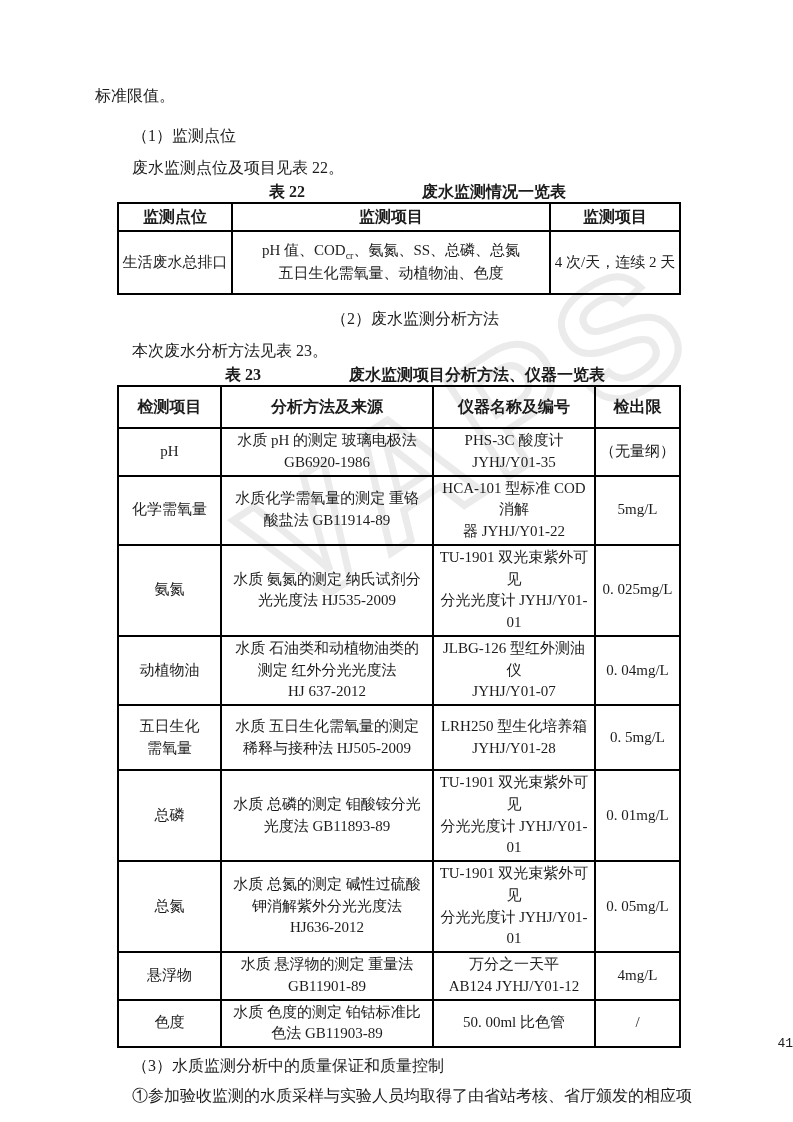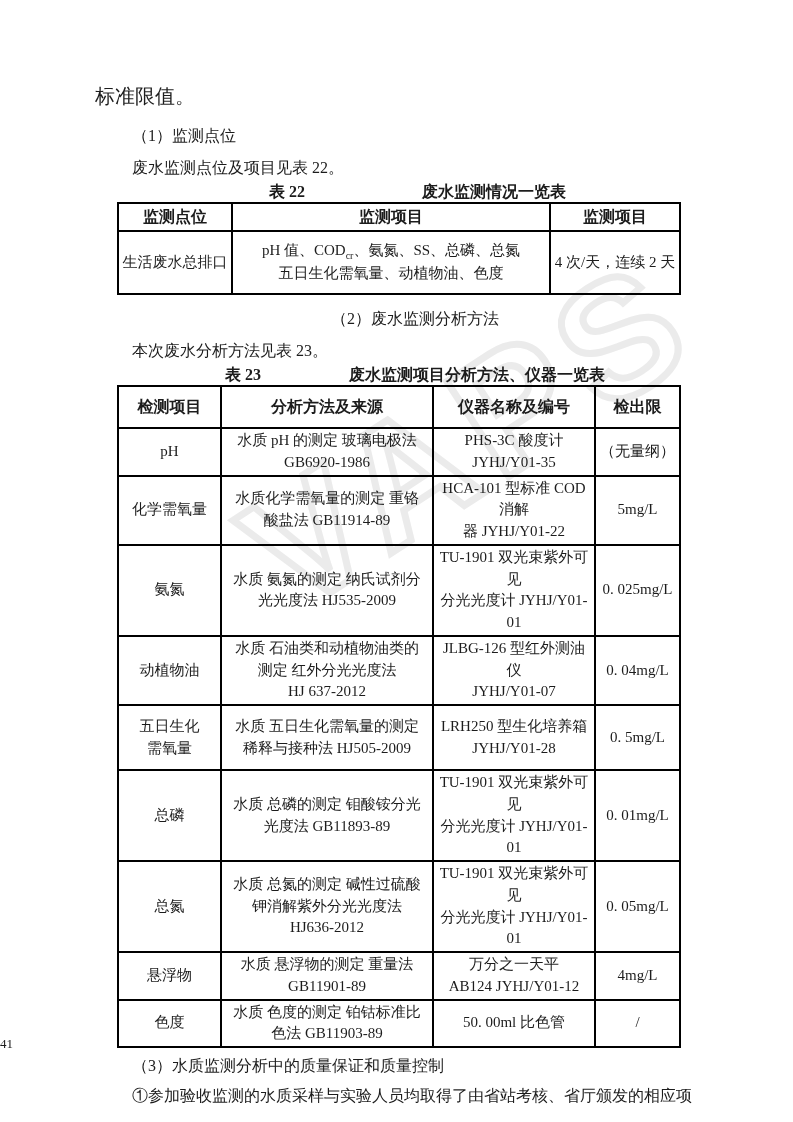--- a/index.html
+++ b/index.html
@@ -22,21 +22,21 @@
     font-weight:bold;
     letter-spacing:14px;
     color:rgba(0,0,0,0.0);
     -webkit-text-stroke:7px #ebebeb;
     transform:rotate(-33deg);
     z-index:0;
     pointer-events:none;
     font-family:"Liberation Sans","DejaVu Sans",sans-serif;
   }
   .content { position:relative; z-index:1; }
-  .line { font-size:20px; line-height:20px; }
+  .line { font-size:16px; line-height:20px; }
   .heading { font-size:17px; font-weight:bold; margin-top:18px; line-height:22px; }
   .para { font-size:16px; line-height:20px; padding-left:37px; }
   .p1 { margin-top:20px; }
   .p2 { margin-top:12px; }
   .p3 { margin-top:14px;text-align:center; }
   .p4 { margin-top:12px; }
   .p5 { margin-top:8px; }
   .p6a { margin-top:10px; }
   .tbl-caption {
     position:relative;
@@ -64,23 +64,24 @@
     padding:1px 2px;
   }
   th { font-size:16px; font-weight:bold; }
   sub { font-size:10px; }
   .t22-head { height:28px; }
   .t22-row { height:63px; }
   .t23-head { height:42px; }
   .page-number {
     position:absolute;
     top:1036px; left:0; width:793px;
-    text-align:left;
+    text-align:right;
     font-size:13px;
     z-index:1;
+    font-family:Liberation Mono, monospace;
   }
 </style>
 </head>
 <body>
 
 <div class="page">
 
   <div class="watermark">VAPS</div>
 
   <div class="content">

